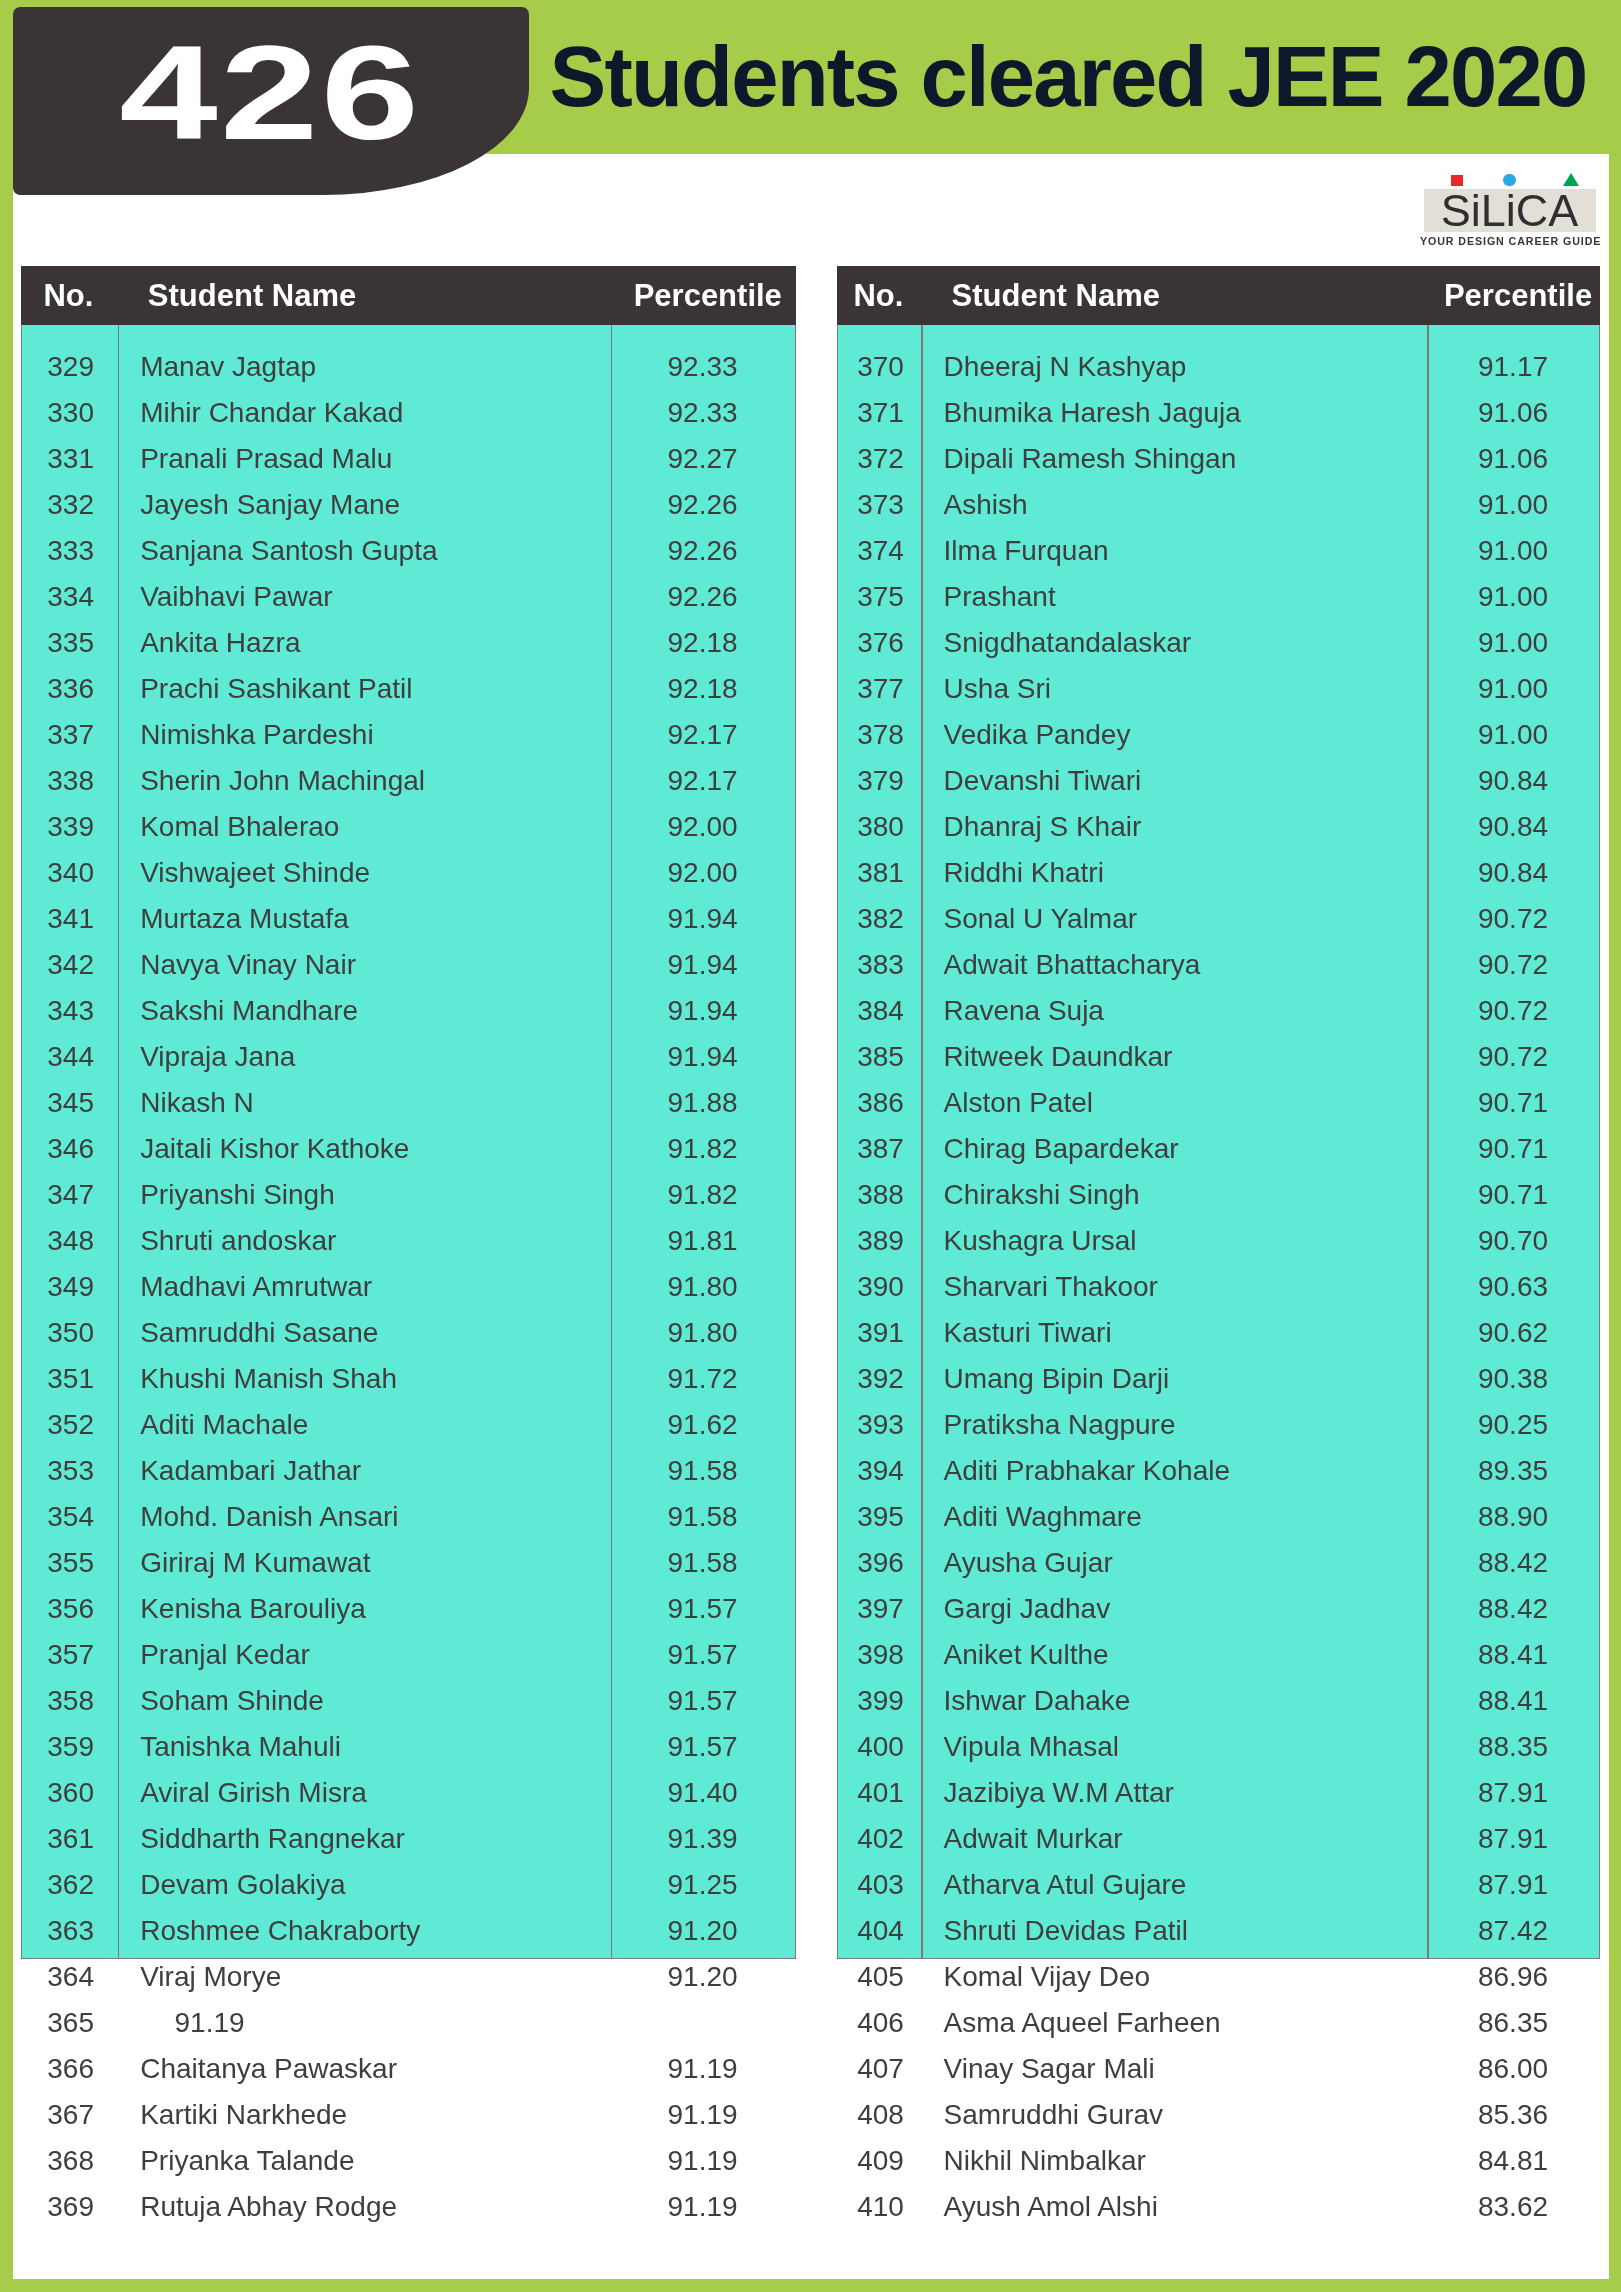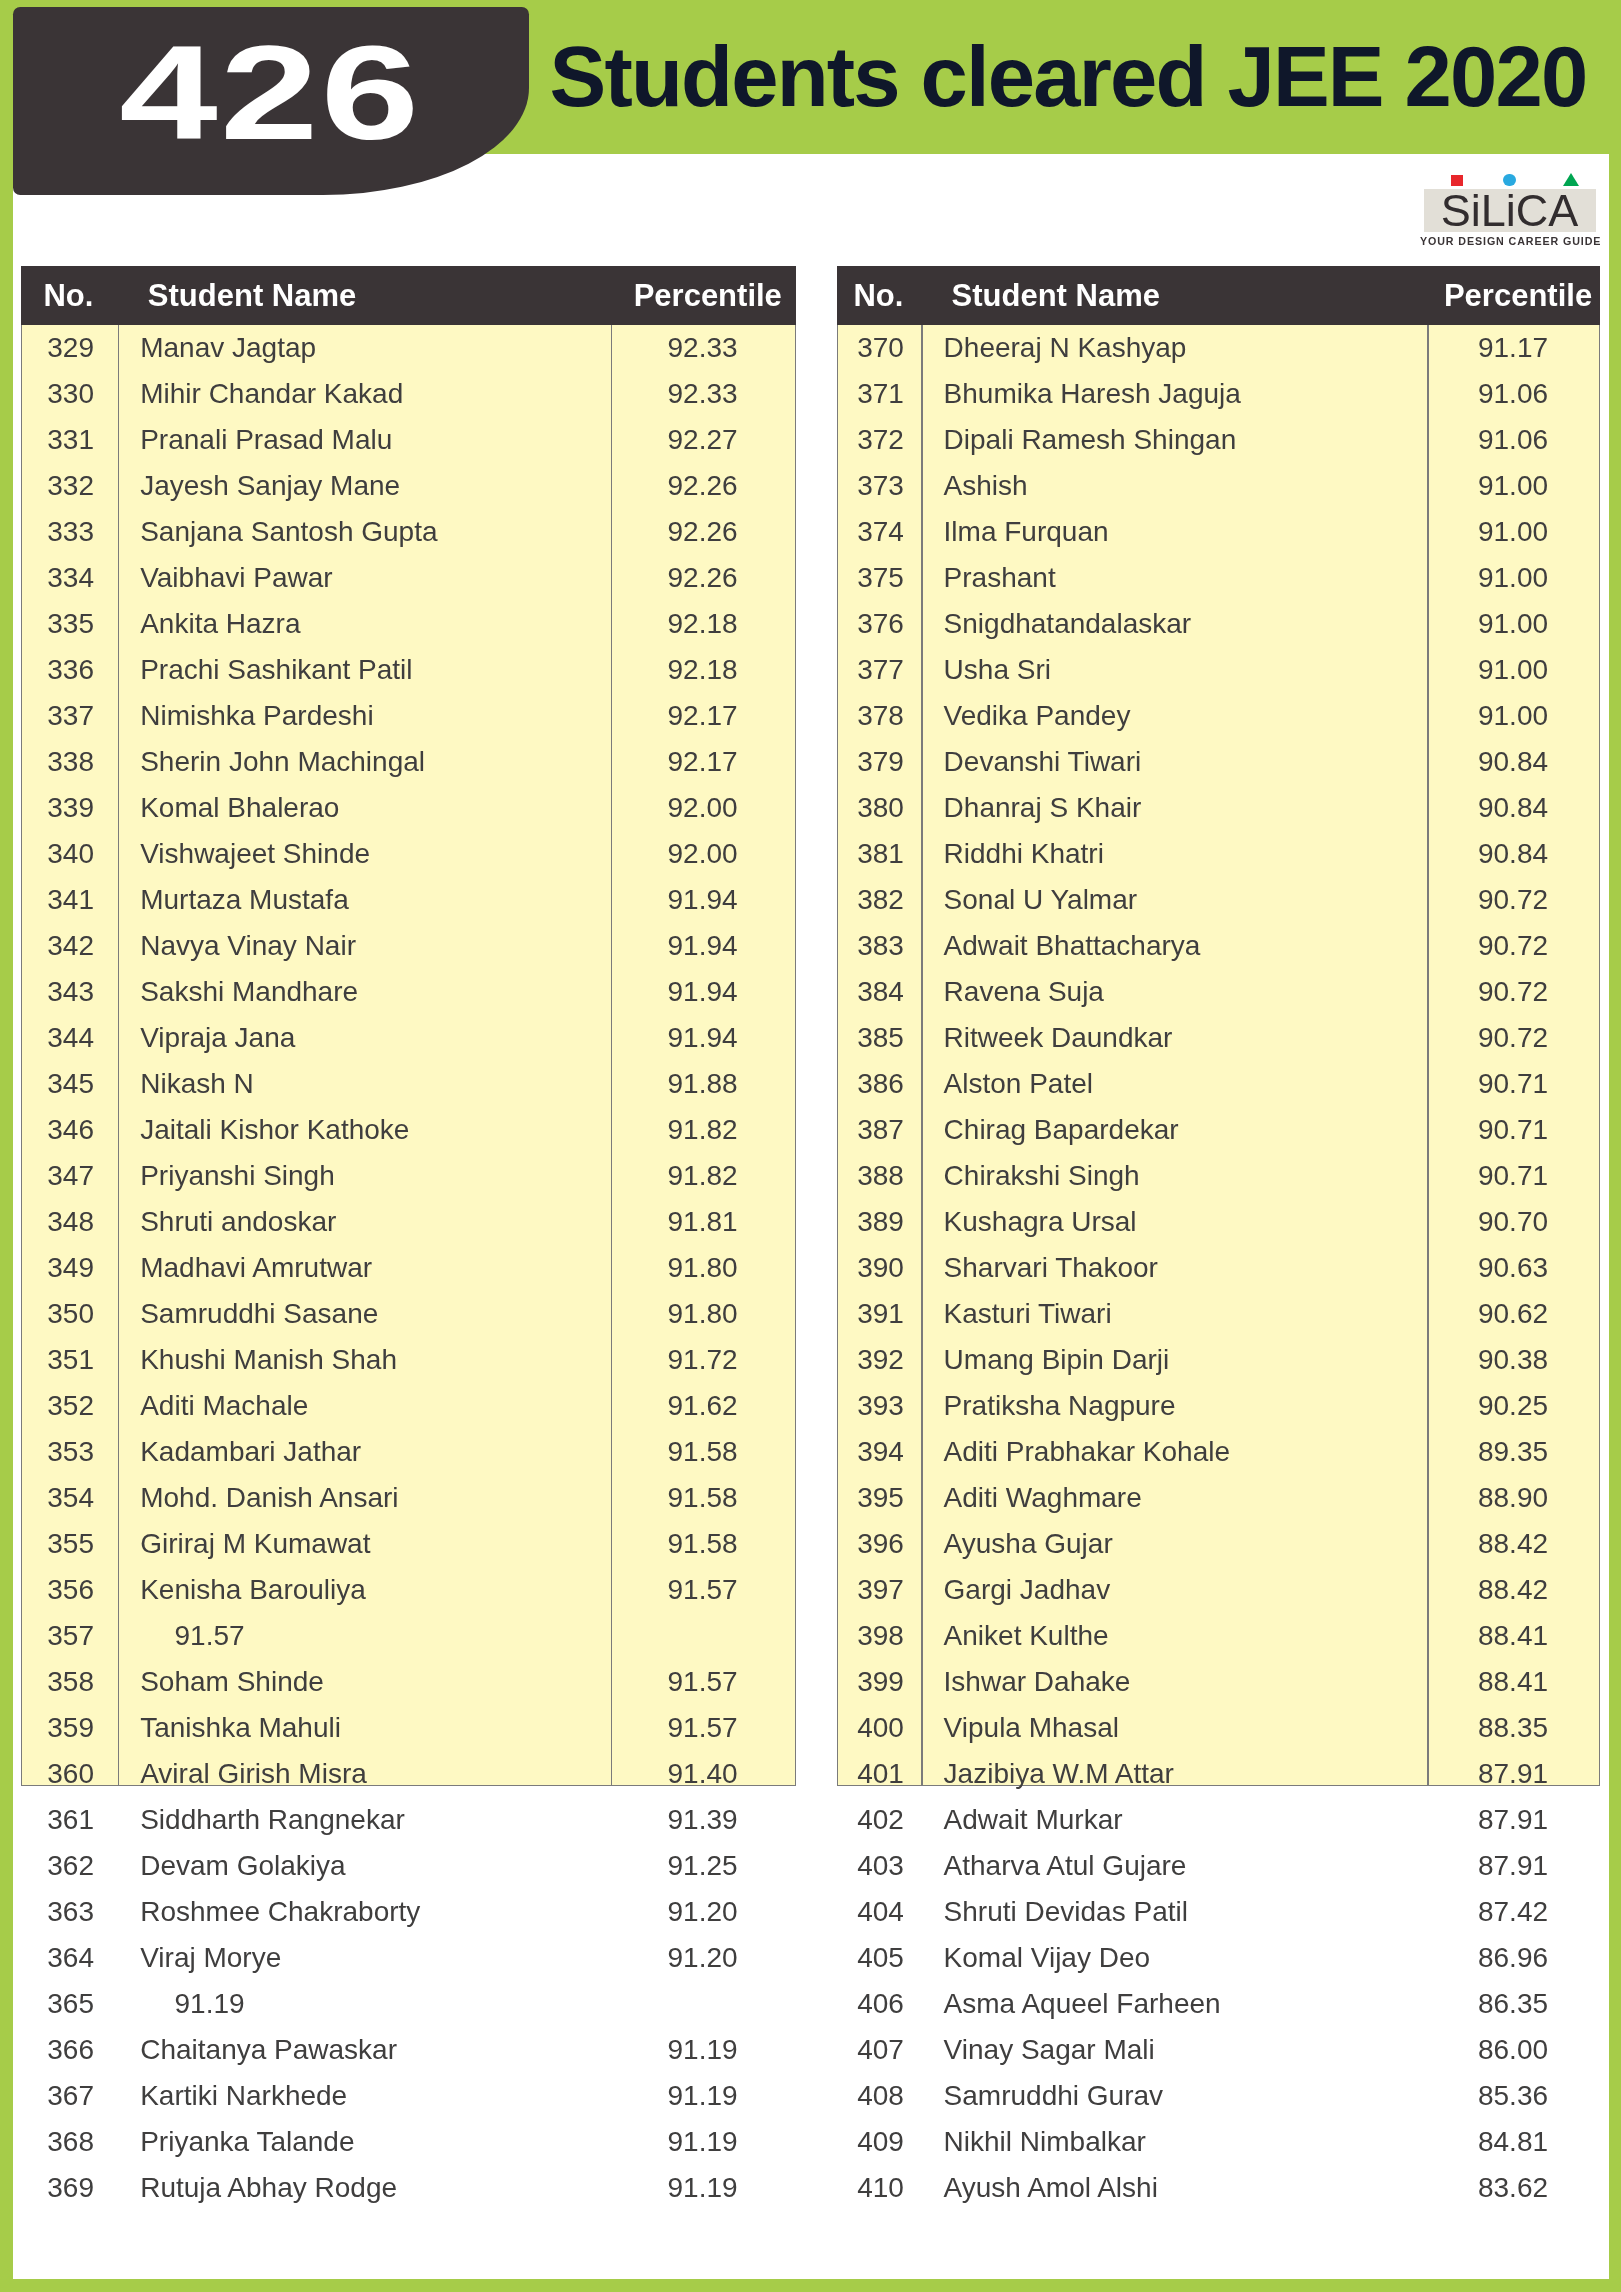--- a/index.html
+++ b/index.html
@@ -46,23 +46,23 @@
   }
   
   .tbl{position:absolute;top:266px;}
   .tbl0{left:20.6px;width:775px;}
   .tbl1{left:837px;width:763px;}
   .thead{
     height:59px;background:#3a3436;color:#ffffff;font-weight:700;font-size:31px;
     display:flex;align-items:center;gap:11px;
   }
   .tbody{
-    position:relative;height:1461px;box-sizing:border-box;
+    position:relative;height:1634px;box-sizing:border-box;
     border-left:1.8px solid #7b7b7b;border-right:1.8px solid #7b7b7b;border-bottom:1.8px solid #7b7b7b;
-    background:#fef9c3;
+    padding-top:19px;background:#5eead4;
   }
   .vline{position:absolute;top:0;bottom:0;width:1.8px;background:#7b7b7b;}
   .tbl0 .vl1{left:96px;}  .tbl0 .vl2{left:589px;}
   .tbl1 .vl1{left:83px;}   .tbl1 .vl2{left:589px;}
   .trow{display:flex;height:46px;align-items:center;color:#3f3e3e;font-size:28px;}
   .c-no{text-align:center;}
   .c-name{padding-left:20.6px;box-sizing:border-box;white-space:nowrap;overflow:hidden;}
   .c-pct{text-align:center;}
   .tbl0 .c-no{width:98px;}  .tbl0 .c-name{width:493px;} .tbl0 .c-pct{width:180px;}
   .tbl1 .c-no{width:85px;}   .tbl1 .c-name{width:506px;} .tbl1 .c-pct{width:168px;}
@@ -237,20 +237,21 @@
           <span class="c-name">Giriraj M Kumawat</span>
           <span class="c-pct">91.58</span>
         </div>
         <div class="trow">
           <span class="c-no">356</span>
           <span class="c-name">Kenisha Barouliya</span>
           <span class="c-pct">91.57</span>
         </div>
         <div class="trow">
           <span class="c-no">357</span>
+          <span class="c-name">Pranjal Kedar</span>
           <span class="c-pct">91.57</span>
         </div>
         <div class="trow">
           <span class="c-no">358</span>
           <span class="c-name">Soham Shinde</span>
           <span class="c-pct">91.57</span>
         </div>
         <div class="trow">
           <span class="c-no">359</span>
           <span class="c-name">Tanishka Mahuli</span>

